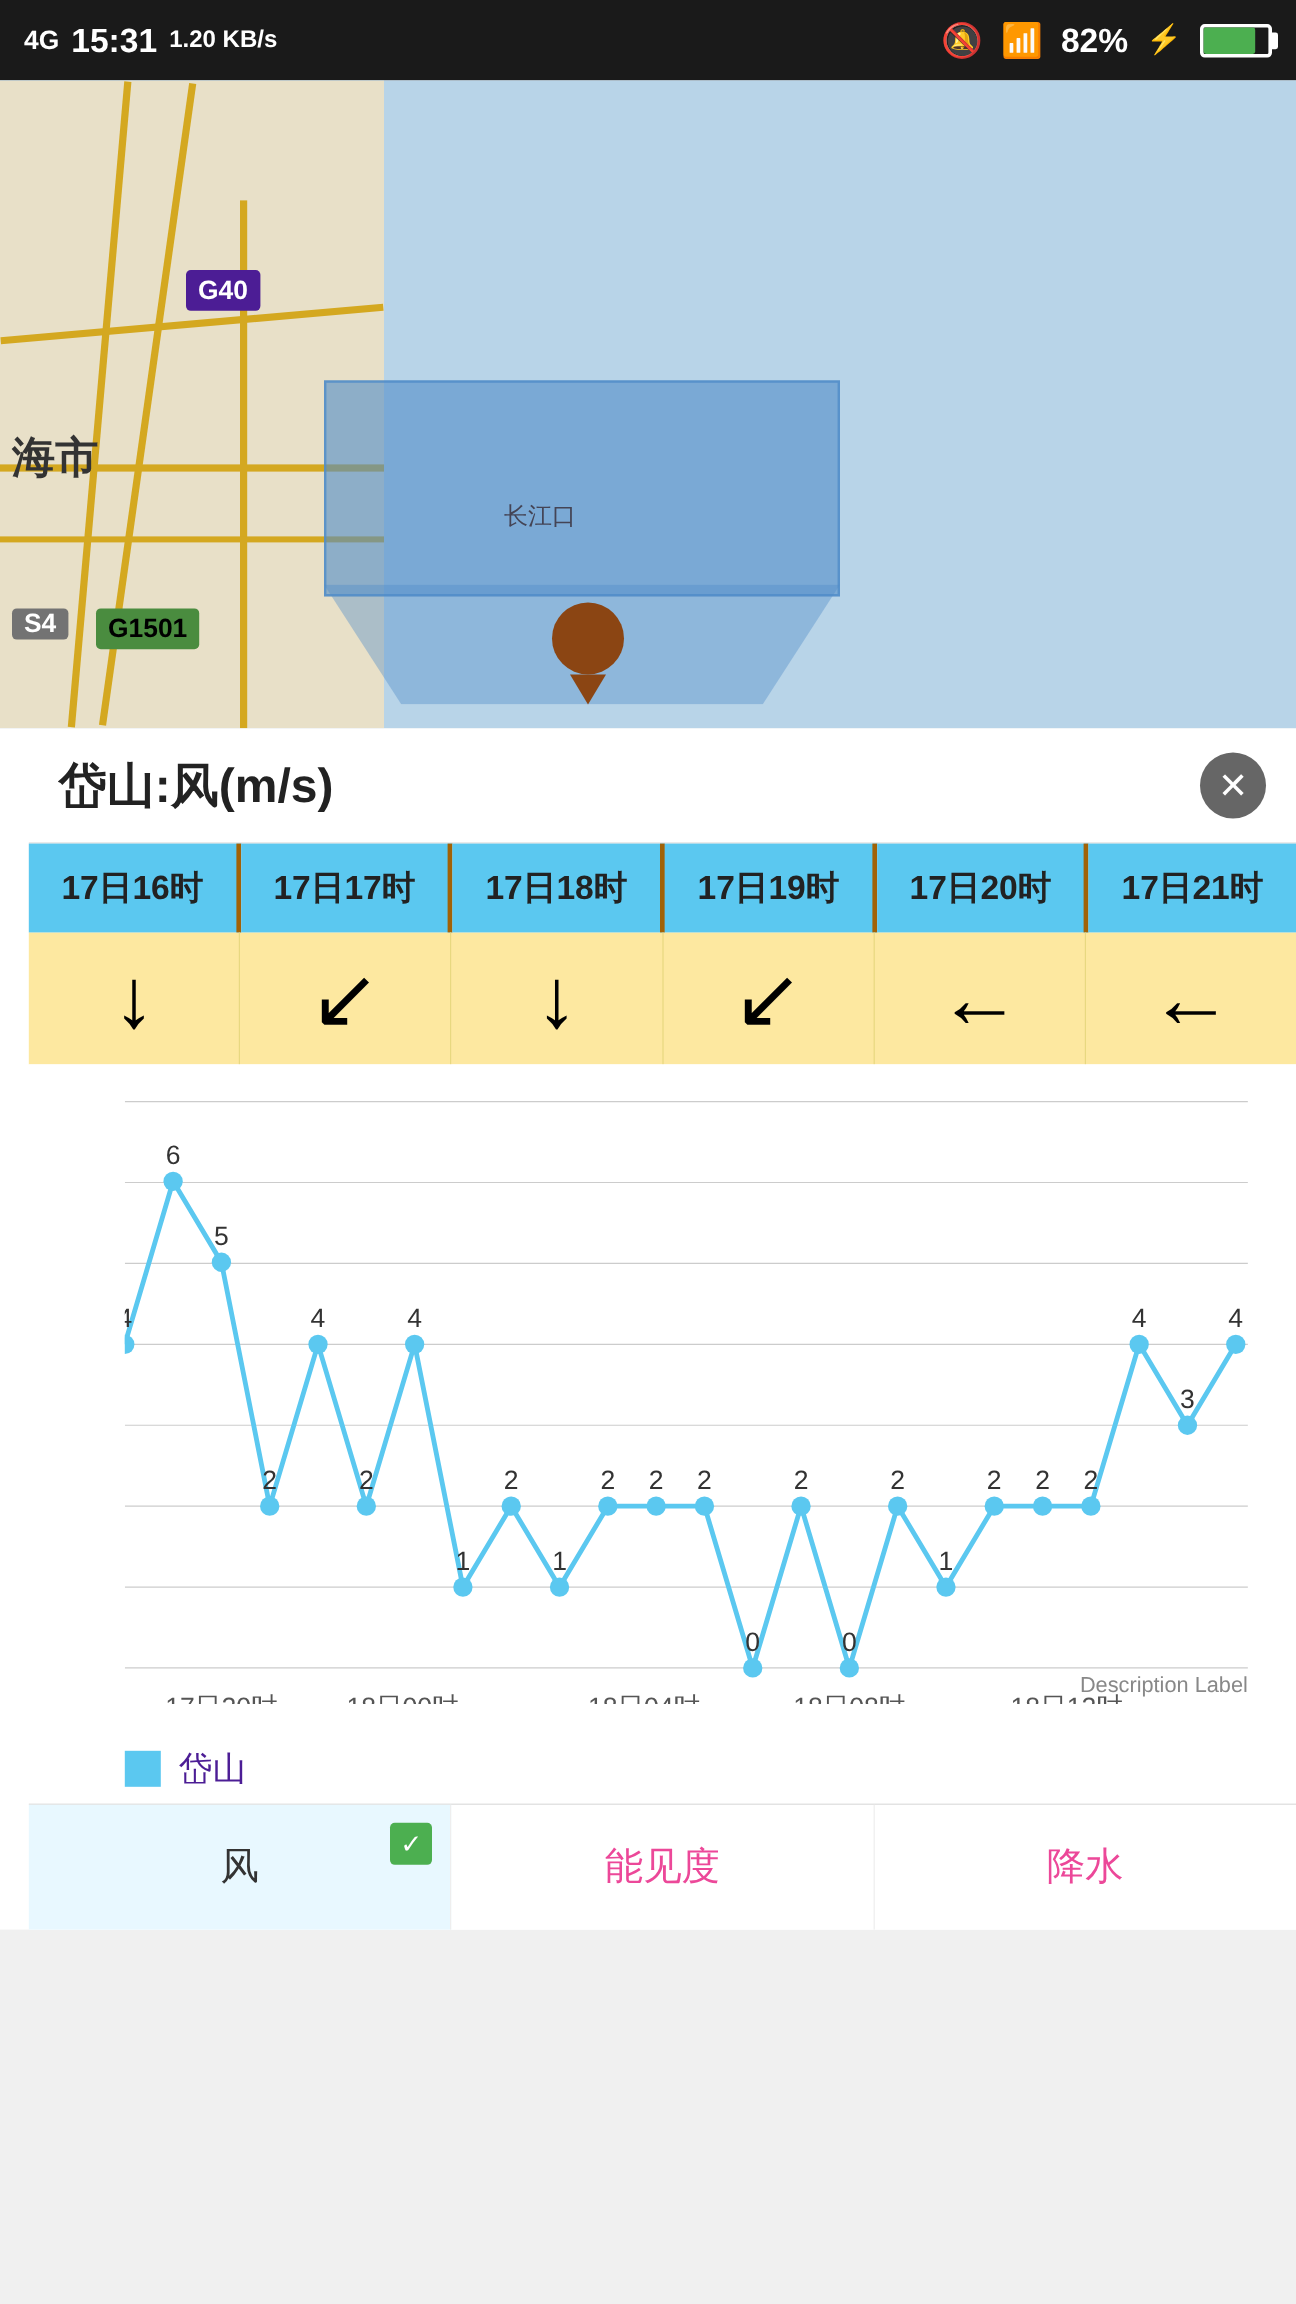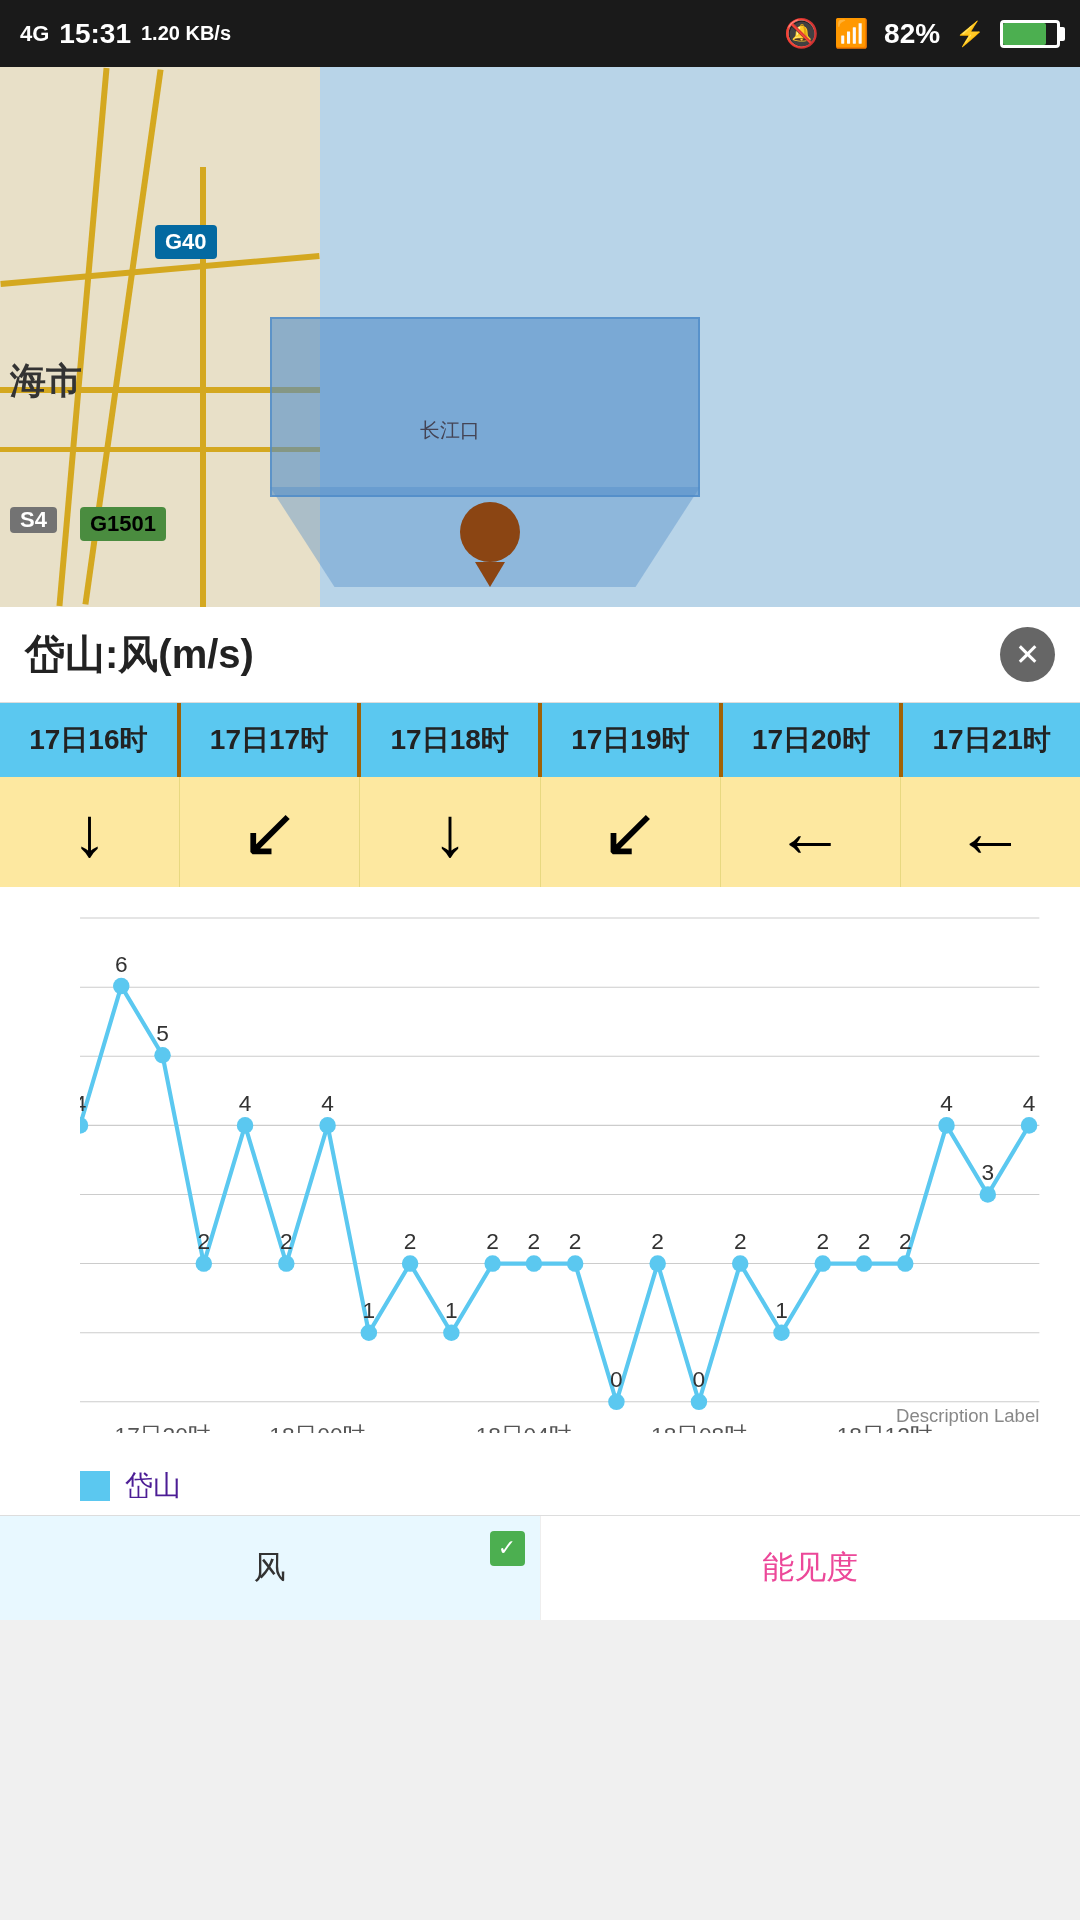--- a/index.html
+++ b/index.html
@@ -81,21 +81,21 @@
     .map-road-v1 {
       position: absolute;
       left: 80px; top: 0;
       width: 6px; height: 540px;
       background: #d4a820;
       transform: rotate(5deg);
     }
     .map-label-g40 {
       position: absolute;
       left: 155px; top: 158px;
-      background: #0369a1;
+      background: #4c1d95;
       color: white;
       font-size: 22px;
       padding: 4px 10px;
       border-radius: 4px;
       font-weight: bold;
     }
     .map-label-s4 {
       position: absolute;
       left: 10px; top: 440px;
       background: #737373;
@@ -158,20 +158,21 @@
       border-right: 15px solid transparent;
       border-top: 25px solid #8B4513;
       margin: 0 auto;
     }
 
     
     .panel {
       width: 100%;
       background: white;
       position: relative;
+      padding-left: 24px;
     }
     .panel-header {
       display: flex;
       align-items: center;
       justify-content: space-between;
       padding: 20px 25px;
       border-bottom: 1px solid #ddd;
     }
     .panel-title {
       font-size: 40px;
@@ -470,14 +471,17 @@
   </div>
 
   <div class="bottom-tabs">
     <div class="bottom-tab active" style="position:relative;">
       <span>风</span>
       <div class="check-icon">✓</div>
     </div>
     <div class="bottom-tab">
       <span>能见度</span>
     </div>
+    <div class="bottom-tab">
+      <span>降水</span>
+    </div>
   </div>
 </div>
 
 </body></html>

